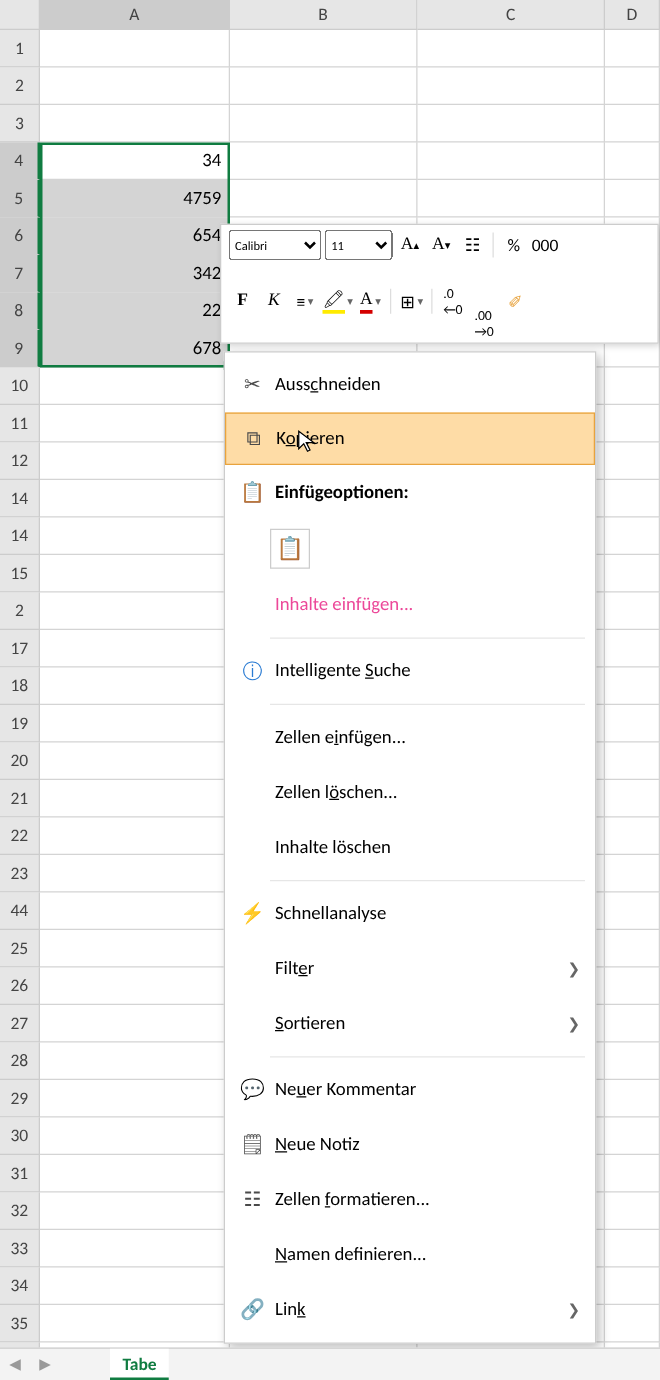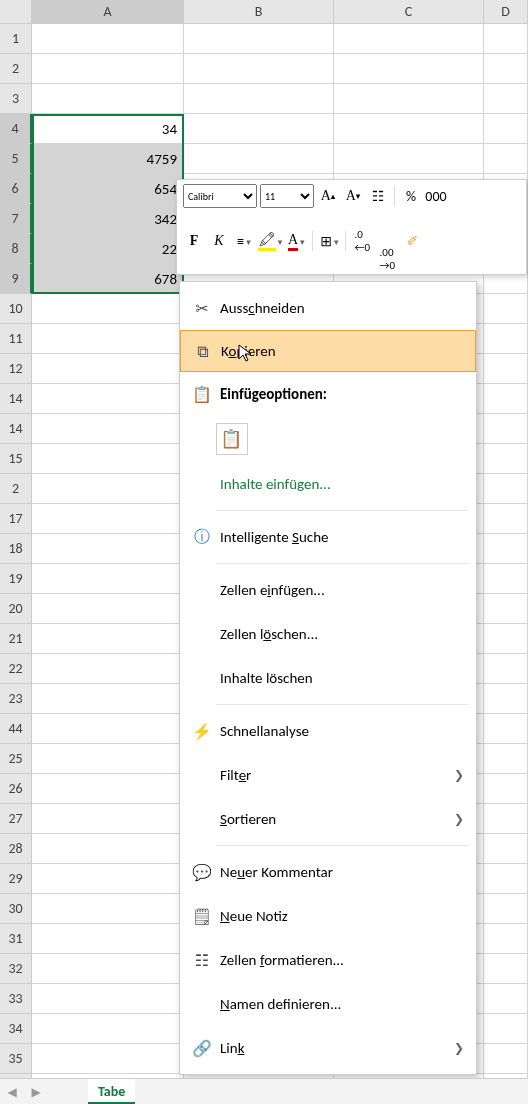--- a/index.html
+++ b/index.html
@@ -48,21 +48,21 @@
     }
     .cm-item { display: flex; align-items: center; height: 44px; padding: 0 8px; cursor: pointer; }
     .cm-item.hover { background: #fedca6; border: 1px solid #e8a33d; height: 42px; }
     .cm-icon { width: 28px; display: flex; justify-content: center; font-size: 16px; color: #4a4a4a; }
     .cm-text { flex: 1; padding-left: 4px; }
     .cm-text.bold { font-weight: 600; }
     .cm-arrow { color: #666; font-size: 12px; padding-right: 4px; }
     .cm-sep { height: 1px; background: #e6e6e6; margin: 4px 8px 4px 36px; }
     .cm-paste-icon { padding-left: 36px; height: 46px; display: flex; align-items: center; }
     .cm-paste-icon .pico { width: 32px; height: 32px; border: 1px solid #ccc; display: flex; align-items: center; justify-content: center; font-size: 18px; color: #aaa; cursor: pointer; }
-    .cm-disabled { color: #15803d; }
+    .cm-disabled { color: #ec4899; }
     .underline-letter { text-decoration: underline; }
 
     .cursor { position: absolute; left: 238px; top: 344px; font-size: 18px; pointer-events: none; }
 
     .sheet-tab-area { position: absolute; bottom: 0; left: 0; right: 0; height: 26px; display: flex; align-items: center; background: #f3f3f3; border-top: 1px solid #ccc; }
     .sheet-nav { width: 24px; text-align: center; color: #999; font-size: 12px; cursor: pointer; }
     .sheet-tab { padding: 0 10px; height: 26px; line-height: 26px; font-weight: 600; color: #107C41; border-bottom: 3px solid #107C41; background: #fff; cursor: pointer; }
   </style>
 </head>
 <body>

